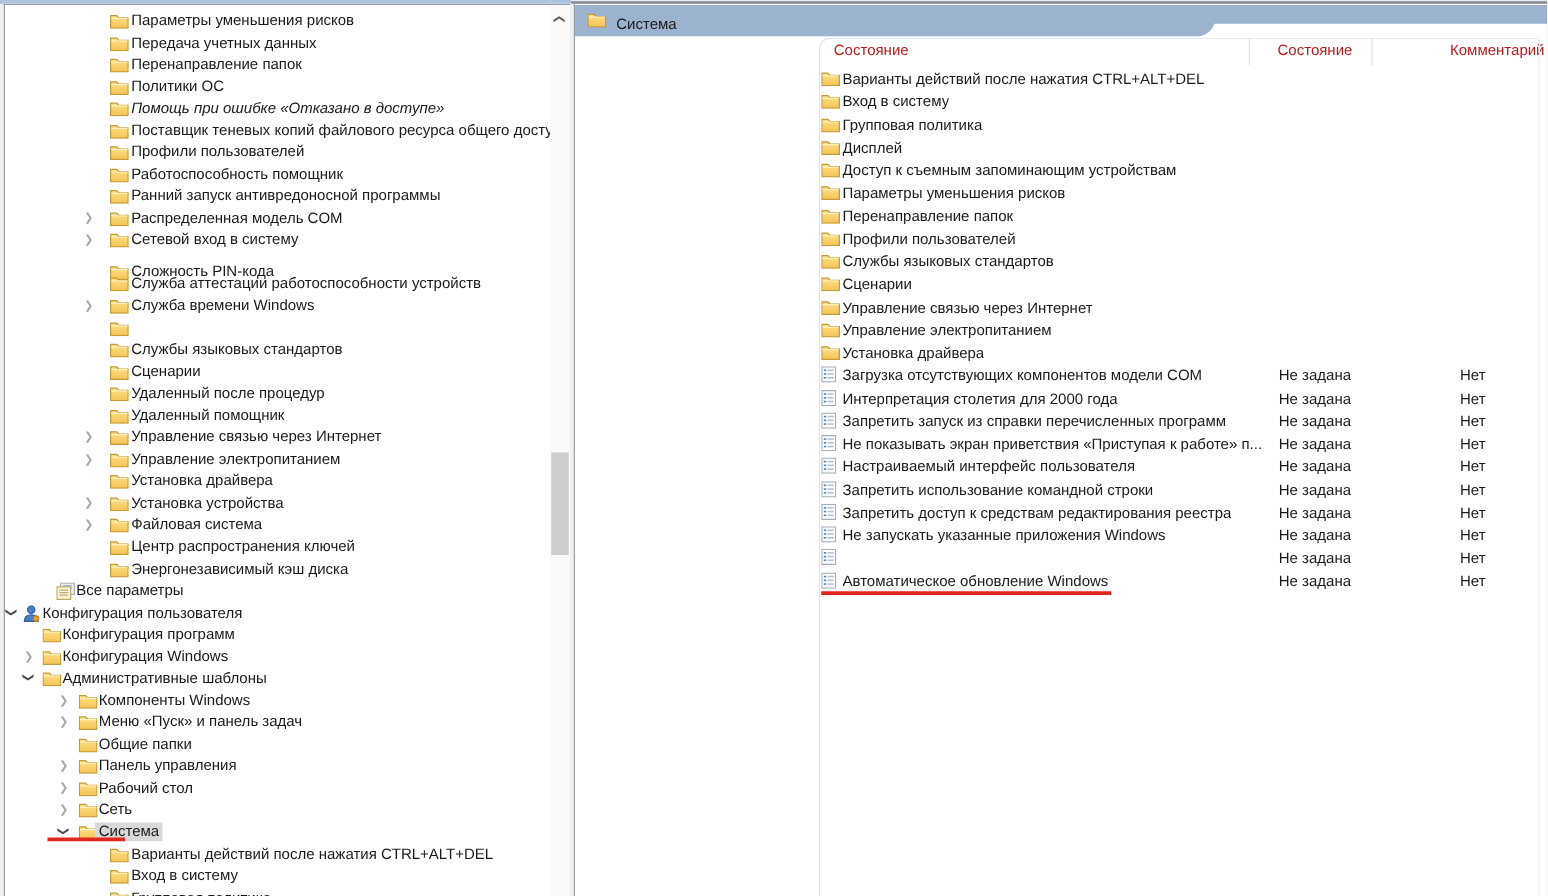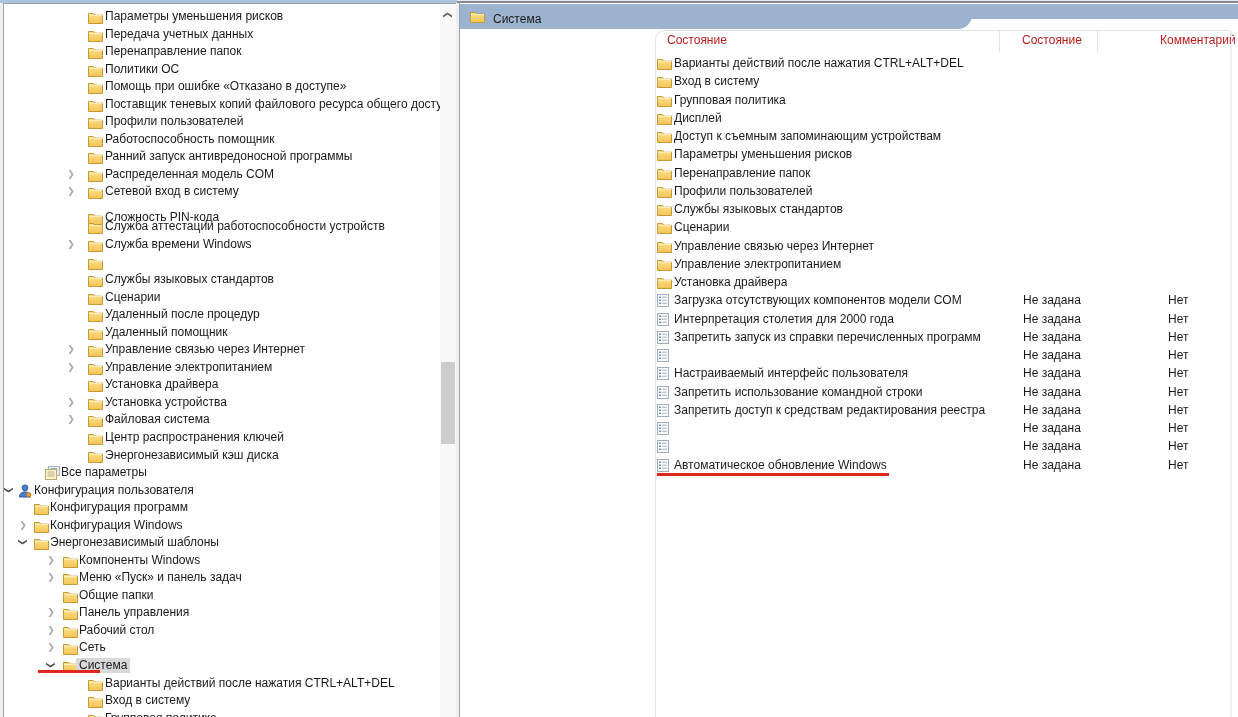--- a/index.html
+++ b/index.html
@@ -114,21 +114,21 @@
               <linearGradient id="fg" x1="0" y1="0" x2="0" y2="1">
                 <stop offset="0" stop-color="#fde088"></stop>
                 <stop offset="1" stop-color="#f4c456"></stop>
               </linearGradient>
             </defs>
             <path d="M0.5 1.5 H5.4 L6.9 3.2 H14.5 V11.5 H0.5 Z" fill="url(#fg)" stroke="#c59b3a"></path>
             <path d="M1 3.6 H14" stroke="#fdf0c0" stroke-width="1" fill="none"></path>
           </svg></span>
         <span class="tlabel" style="left: 105px;">Политики ОС</span>
       </div>
-      <div class="trow" style="top: 78.16px;">
+      <div class="trow" style="top: 78.16px; font-style: italic;">
         <span class="ticon" style="left: 88px;"><svg width="15" height="12" viewBox="0 0 15 12">
             <defs>
               <linearGradient id="fg" x1="0" y1="0" x2="0" y2="1">
                 <stop offset="0" stop-color="#fde088"></stop>
                 <stop offset="1" stop-color="#f4c456"></stop>
               </linearGradient>
             </defs>
             <path d="M0.5 1.5 H5.4 L6.9 3.2 H14.5 V11.5 H0.5 Z" fill="url(#fg)" stroke="#c59b3a"></path>
             <path d="M1 3.6 H14" stroke="#fdf0c0" stroke-width="1" fill="none"></path>
           </svg></span>
@@ -463,21 +463,21 @@
         <span class="ticon" style="left: 34px;"><svg width="15" height="12" viewBox="0 0 15 12">
             <defs>
               <linearGradient id="fg" x1="0" y1="0" x2="0" y2="1">
                 <stop offset="0" stop-color="#fde088"></stop>
                 <stop offset="1" stop-color="#f4c456"></stop>
               </linearGradient>
             </defs>
             <path d="M0.5 1.5 H5.4 L6.9 3.2 H14.5 V11.5 H0.5 Z" fill="url(#fg)" stroke="#c59b3a"></path>
             <path d="M1 3.6 H14" stroke="#fdf0c0" stroke-width="1" fill="none"></path>
           </svg></span>
-        <span class="tlabel" style="left: 50px;">Энергонезависимый шаблоны</span>
+        <span class="tlabel" style="left: 50px;">Административные шаблоны</span>
       </div>
       <div class="trow" style="top: 551.74px;">
         <span class="chev col" style="left: 46px;">❯</span>
         <span class="ticon" style="left: 63px;"><svg width="15" height="12" viewBox="0 0 15 12">
             <defs>
               <linearGradient id="fg" x1="0" y1="0" x2="0" y2="1">
                 <stop offset="0" stop-color="#fde088"></stop>
                 <stop offset="1" stop-color="#f4c456"></stop>
               </linearGradient>
             </defs>
@@ -856,20 +856,21 @@
       <div class="lrow" style="top: 346px;">
         <span class="licon"><svg width="12" height="13" viewBox="0 0 12 13">
             <rect x="0.5" y="0.5" width="11" height="12" fill="#ffffff" stroke="#9faebe"></rect>
             <rect x="2" y="2.6" width="2" height="1.3" fill="#4e86c0"></rect>
             <rect x="5" y="2.6" width="5" height="1.3" fill="#b4c3d2"></rect>
             <rect x="2" y="5.6" width="2" height="1.3" fill="#4e86c0"></rect>
             <rect x="5" y="5.6" width="5" height="1.3" fill="#b4c3d2"></rect>
             <rect x="2" y="8.6" width="2" height="1.3" fill="#4e86c0"></rect>
             <rect x="5" y="8.6" width="5" height="1.3" fill="#b4c3d2"></rect>
           </svg></span>
+        <span class="lname">Не показывать экран приветствия «Приступая к работе» п...</span>
         <span class="lstate">Не задана</span>
         <span class="lcomment">Нет</span>
       </div>
       <div class="lrow" style="top: 364.25px;">
         <span class="licon"><svg width="12" height="13" viewBox="0 0 12 13">
             <rect x="0.5" y="0.5" width="11" height="12" fill="#ffffff" stroke="#9faebe"></rect>
             <rect x="2" y="2.6" width="2" height="1.3" fill="#4e86c0"></rect>
             <rect x="5" y="2.6" width="5" height="1.3" fill="#b4c3d2"></rect>
             <rect x="2" y="5.6" width="2" height="1.3" fill="#4e86c0"></rect>
             <rect x="5" y="5.6" width="5" height="1.3" fill="#b4c3d2"></rect>
@@ -911,20 +912,21 @@
       <div class="lrow" style="top: 419px;">
         <span class="licon"><svg width="12" height="13" viewBox="0 0 12 13">
             <rect x="0.5" y="0.5" width="11" height="12" fill="#ffffff" stroke="#9faebe"></rect>
             <rect x="2" y="2.6" width="2" height="1.3" fill="#4e86c0"></rect>
             <rect x="5" y="2.6" width="5" height="1.3" fill="#b4c3d2"></rect>
             <rect x="2" y="5.6" width="2" height="1.3" fill="#4e86c0"></rect>
             <rect x="5" y="5.6" width="5" height="1.3" fill="#b4c3d2"></rect>
             <rect x="2" y="8.6" width="2" height="1.3" fill="#4e86c0"></rect>
             <rect x="5" y="8.6" width="5" height="1.3" fill="#b4c3d2"></rect>
           </svg></span>
+        <span class="lname">Не запускать указанные приложения Windows</span>
         <span class="lstate">Не задана</span>
         <span class="lcomment">Нет</span>
       </div>
       <div class="lrow" style="top: 437.25px;">
         <span class="licon"><svg width="12" height="13" viewBox="0 0 12 13">
             <rect x="0.5" y="0.5" width="11" height="12" fill="#ffffff" stroke="#9faebe"></rect>
             <rect x="2" y="2.6" width="2" height="1.3" fill="#4e86c0"></rect>
             <rect x="5" y="2.6" width="5" height="1.3" fill="#b4c3d2"></rect>
             <rect x="2" y="5.6" width="2" height="1.3" fill="#4e86c0"></rect>
             <rect x="5" y="5.6" width="5" height="1.3" fill="#b4c3d2"></rect>

